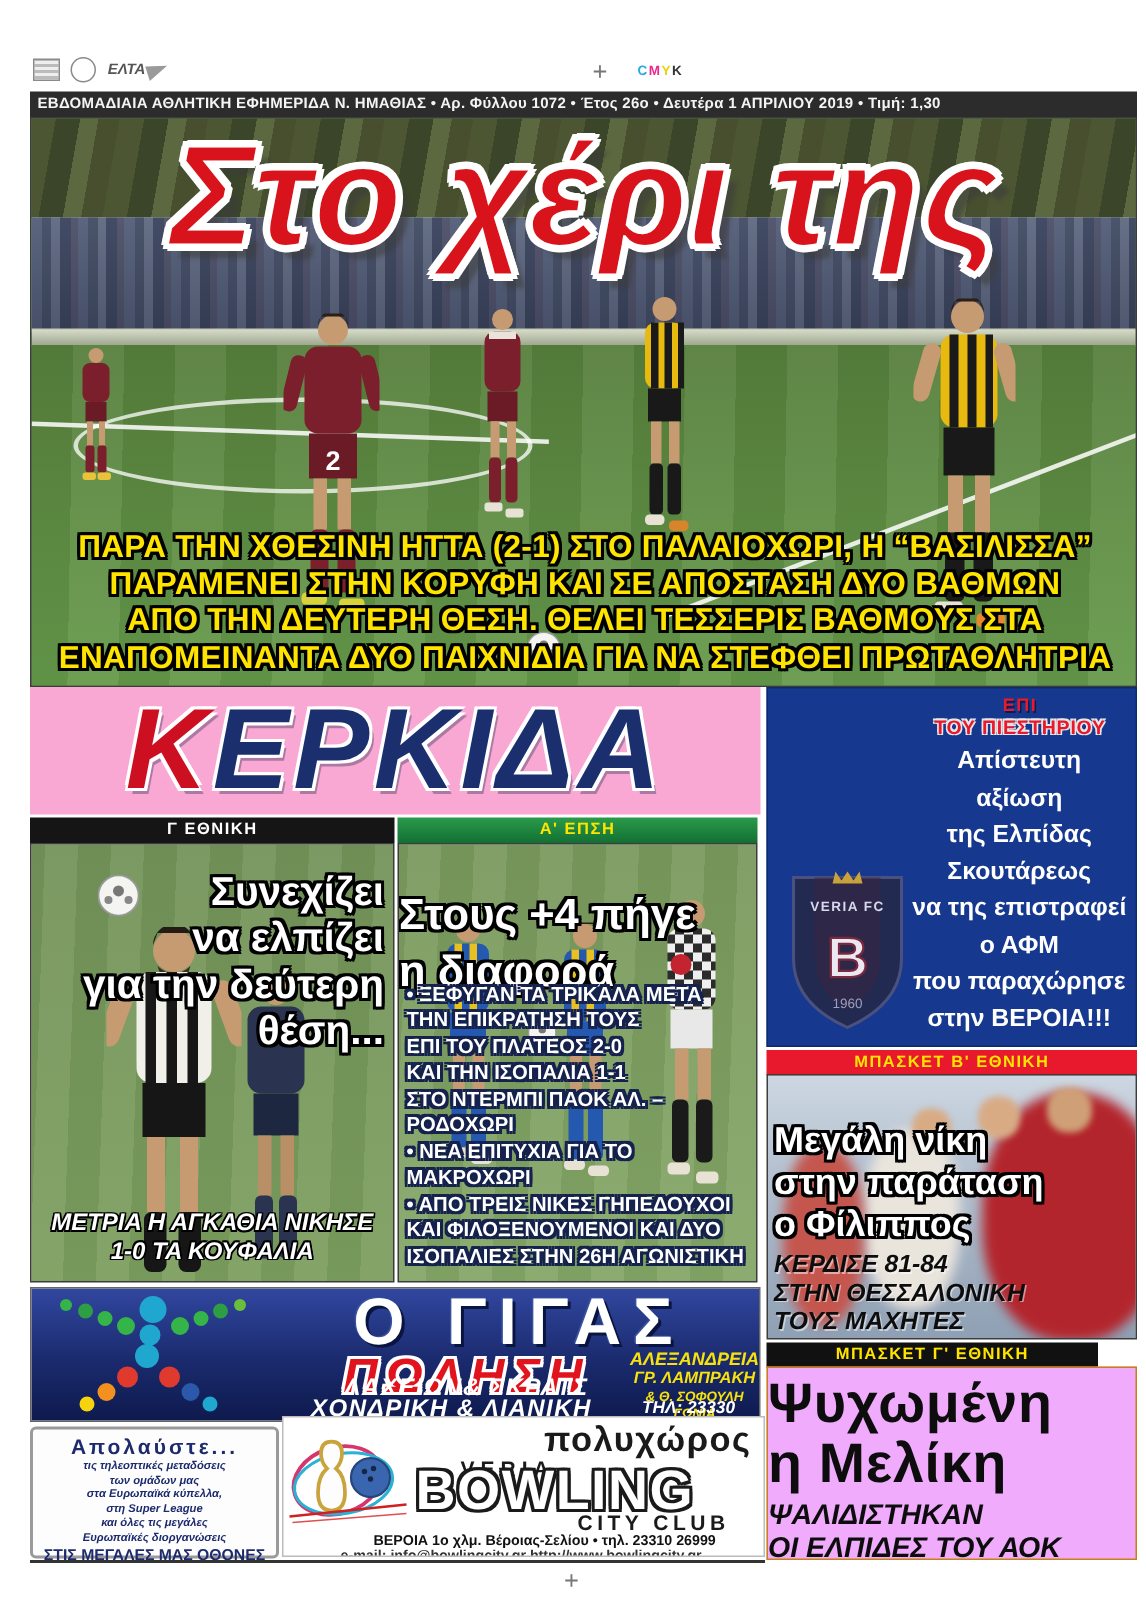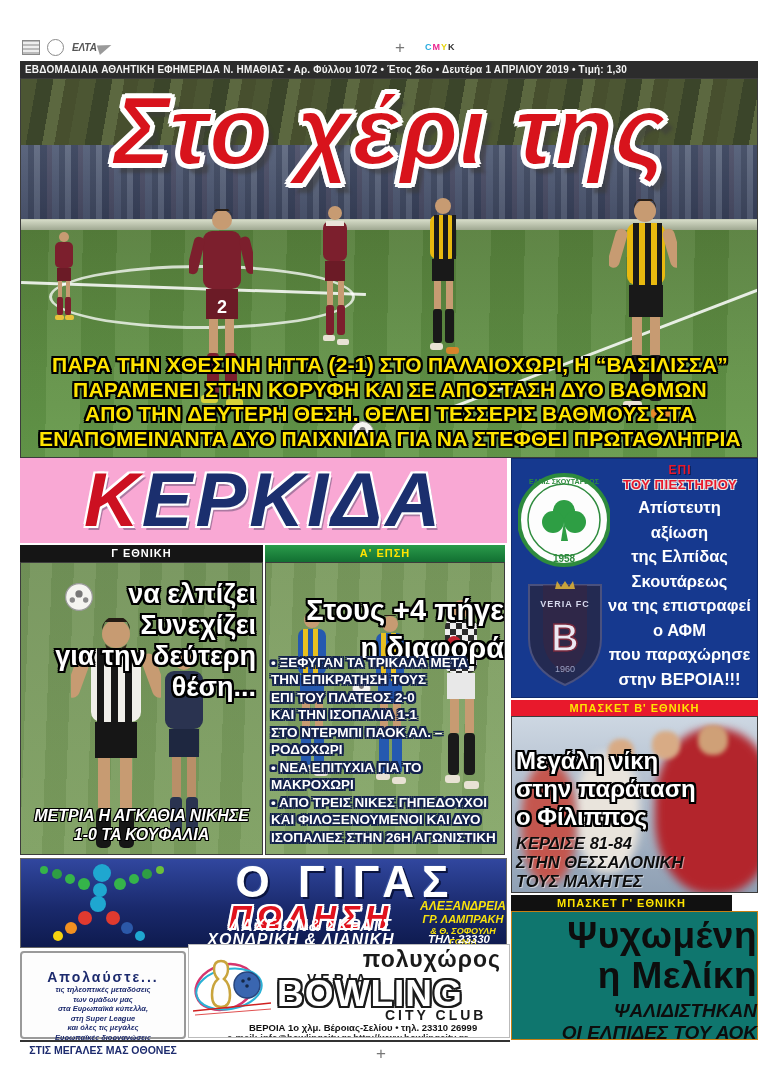--- a/index.html
+++ b/index.html
@@ -62,60 +62,60 @@
   
   .colphoto{border:1px solid #3c3c3c;box-sizing:border-box;overflow:hidden;}
   #photo-g{left:20px;top:562px;width:243px;height:293px;background:
       repeating-linear-gradient(-88deg,rgba(255,255,255,.05) 0 22px,rgba(0,30,0,.05) 22px 44px),
       linear-gradient(#74945a,#7d9f60);}
   #photo-a{left:265px;top:562px;width:240px;height:293px;background:
       repeating-linear-gradient(-88deg,rgba(255,255,255,.05) 0 22px,rgba(0,30,0,.05) 22px 44px),
       linear-gradient(#7a9a5e,#86a768);}
   #g-headline{right:6px;top:16px;text-align:right;font-size:27px;line-height:31px;font-weight:bold;color:#fff;width:230px;}
   #g-caption{left:0;bottom:10px;width:100%;text-align:center;font-size:16px;line-height:19px;font-weight:bold;font-style:italic;color:#fff;}
-  #a-headline{left:0;top:28px;width:100%;text-align:right;font-size:29px;line-height:38px;font-weight:bold;color:#fff;}
+  #a-headline{left:0;top:28px;width:100%;text-align:left;font-size:29px;line-height:38px;font-weight:bold;color:#fff;}
   #a-bullets{left:5px;bottom:8px;width:230px;font-size:13.5px;line-height:17.5px;font-weight:bold;color:#fff;}
 
   
   #pressbox{left:511px;top:458px;width:247px;height:240px;background:#16398f;border:1px solid #0e2a6e;box-sizing:border-box;}
   #kicker{left:92px;top:4px;width:152px;text-align:center;font-weight:bold;color:#e8192c;}
   #kicker .l1{font-size:12px;letter-spacing:1px;text-shadow:1px 1px 0 #0a1d52;}
   #kicker .l2{font-size:13px;letter-spacing:.5px;text-shadow:-1px -1px 0 #e6e6e6,1px -1px 0 #e6e6e6,-1px 1px 0 #e6e6e6,1px 1px 0 #e6e6e6;}
   #presslines{left:90px;top:36px;width:155px;text-align:center;font-size:16.5px;line-height:24.5px;font-weight:bold;color:#fff;}
   #clover{left:6px;top:10px;}
   #shield{left:11px;top:118px;}
 
   
   #photo-bb{left:511px;top:716px;width:247px;height:177px;background:linear-gradient(180deg,#cdd7e2 0,#b6c2d1 35%,#8fa0b4 100%);}
   .blob{position:absolute;border-radius:45%;filter:blur(4px);}
   #bb-headline{left:4px;top:30px;font-size:24px;line-height:28px;font-weight:bold;color:#fff;}
   #bb-sub{left:4px;top:117px;font-size:16.5px;line-height:19px;font-weight:bold;font-style:italic;color:#0d0d0d;text-shadow:1px 1px 0 rgba(255,255,255,.5);}
 
   
-  #meliki{left:511px;top:911px;width:247px;height:129px;background:#0f766e;border:1px solid #c87f14;box-sizing:border-box;text-align:right;color:#0d0d0d;}
+  #meliki{left:511px;top:911px;width:247px;height:129px;background:#f0abfc;border:1px solid #c87f14;box-sizing:border-box;text-align:left;color:#0d0d0d;}
   #meliki .h{font-size:37px;line-height:40px;font-weight:900;letter-spacing:.5px;margin-top:4px;}
   #meliki .s{font-size:19px;line-height:22px;font-weight:bold;font-style:italic;margin-top:4px;}
 
   
   #gigas{left:20px;top:858px;width:487px;height:90px;background:linear-gradient(180deg,#31479f 0,#1a2a6d 55%,#0e1a4e 100%);border:1px solid #666;box-sizing:border-box;overflow:hidden;}
   #gigas-title{left:160px;top:0px;width:330px;text-align:center;font-size:44px;line-height:46px;font-weight:900;color:#fff;letter-spacing:8px;
                text-shadow:2px 2px 0 #0a1440,-1px -1px 0 #39519e;}
   #gigas-sub{left:160px;top:42px;width:260px;text-align:center;font-size:32px;line-height:32px;font-weight:900;font-style:italic;color:#e1131d;letter-spacing:5px;}
   #gigas-l1{left:150px;top:72px;width:280px;text-align:center;font-size:16px;font-weight:900;font-style:italic;color:#fff;letter-spacing:1px;}
   #gigas-l2{left:140px;top:72px;width:280px;text-align:center;font-size:16px;font-weight:900;font-style:italic;color:#fff;letter-spacing:1px;top:72px;}
   #gigas-addr{left:398px;top:40px;width:88px;text-align:center;font-weight:bold;font-style:italic;color:#f8e20d;}
   #gigas-addr .a1{font-size:12px;line-height:14px;}
   #gigas-addr .a2{font-size:11px;line-height:13px;}
   #gigas-addr .a3{font-size:9px;line-height:11px;}
   #gigas-phone{left:390px;top:74px;width:96px;text-align:center;font-size:11.5px;font-weight:bold;font-style:italic;color:#fff;}
 
   
   #screens{left:20px;top:951px;width:166px;height:88px;background:#fdfdfd;border:2px solid #9a9a9a;border-radius:4px;box-sizing:border-box;
            text-align:center;color:#1d2b6e;}
-  #screens .t{font-size:14px;font-weight:bold;letter-spacing:2px;margin-top:16px;}
+  #screens .t{font-size:14px;font-weight:bold;letter-spacing:2px;margin-top:3px;}
   #screens .ln{font-size:7.5px;line-height:9.5px;font-weight:bold;font-style:italic;}
   #screens .f{font-size:10.5px;font-weight:900;margin-top:2px;}
 
   
   #bowling{left:188px;top:944px;width:322px;height:94px;background:#fff;border:1px solid #bbb;box-sizing:border-box;overflow:hidden;color:#111;}
   #bw-tag{right:8px;top:1px;font-size:23px;font-weight:bold;letter-spacing:1px;color:#1a1a1a;}
   #bw-veria{left:118px;top:26px;font-size:14px;font-weight:900;letter-spacing:4px;color:#1a1a1a;text-align:right;}
   #bw-main{left:88px;top:30px;font-size:37px;line-height:38px;font-weight:900;color:#fff;letter-spacing:1px;
            text-shadow:-2px -2px 0 #1a1a1a,2px -2px 0 #1a1a1a,-2px 2px 0 #1a1a1a,2px 2px 0 #1a1a1a,-2px 0 0 #1a1a1a,2px 0 0 #1a1a1a,0 -2px 0 #1a1a1a,0 2px 0 #1a1a1a;}
   #bw-city{left:196px;top:62px;font-size:14px;font-weight:900;letter-spacing:3px;color:#1a1a1a;}
@@ -250,32 +250,20 @@
 
   <div class="abs" id="brandband">
     <h1 id="brand"><span class="k">Κ</span><span>ΕΡΚΙΔΑ</span></h1>
   </div>
 
   <div class="abs" id="pressbox">
     <div class="abs" id="kicker">
       <div class="l1">ΕΠΙ</div>
       <div class="l2">ΤΟΥ ΠΙΕΣΤΗΡΙΟΥ</div>
     </div>
-    <span class="abs" id="clover">
-      <svg width="92" height="102" viewBox="0 0 92 102">
-        <circle cx="46" cy="51" r="45" fill="#fdfdfd" stroke="#2e8b3d" stroke-width="4"></circle>
-        <circle cx="46" cy="51" r="36" fill="none" stroke="#2e8b3d" stroke-width="1.5"></circle>
-        <circle cx="46" cy="42" r="11" fill="#2e9e44"></circle>
-          <circle cx="35" cy="53" r="11" fill="#2e9e44"></circle>
-          <circle cx="57" cy="53" r="11" fill="#2e9e44"></circle>
-        <path d="M46 52 L43 72 L50 72 Z" fill="#2e9e44"></path>
-        <text x="46" y="15" text-anchor="middle" font-size="8" font-weight="bold" fill="#2e8b3d" textLength="70" lengthAdjust="spacingAndGlyphs">ΕΛΠΙΣ ΣΚΟΥΤΑΡΕΩΣ</text>
-        <text x="46" y="93" text-anchor="middle" font-size="10" font-weight="bold" fill="#2e8b3d">1958</text>
-      </svg>
-    </span>
     <span class="abs" id="shield">
       <svg width="84" height="112" viewBox="0 0 84 112">
         <path d="M6 8 L78 8 L78 62 Q78 92 42 108 Q6 92 6 62 Z" fill="#232a52" stroke="#4a517e" stroke-width="2"></path>
         <path d="M20 8 L64 8 L64 60 Q64 84 42 96 Q20 84 20 60 Z" fill="#3a2440" opacity="0.55"></path>
         <path d="M34 4 L38 10 L42 4 L46 10 L50 4 L52 12 L32 12 Z" fill="#c8a23c"></path>
         <text x="42" y="30" text-anchor="middle" font-size="9" font-weight="bold" fill="#d6d9ee" letter-spacing="1">VERIA FC</text>
         <text x="42" y="74" text-anchor="middle" font-size="38" font-weight="bold" fill="#ece8f2" stroke="#7a2a3e" stroke-width="1.5">B</text>
         <text x="42" y="95" text-anchor="middle" font-size="9" fill="#9aa0c2">1960</text>
       </svg>
     </span>
@@ -324,22 +312,22 @@
           <rect x="8" y="36" width="14" height="46" rx="7" fill="#c79b72" transform="rotate(20 15 36)"></rect>
           <rect x="68" y="36" width="14" height="46" rx="7" fill="#c79b72" transform="rotate(-20 75 36)"></rect>
           <rect x="24" y="104" width="42" height="36" fill="#161616"></rect>
           <rect x="27" y="140" width="12" height="50" fill="#c79b72"></rect>
           <rect x="49" y="140" width="12" height="50" fill="#c79b72"></rect>
           <rect x="25" y="190" width="15" height="40" rx="5" fill="#161616"></rect>
           <rect x="48" y="190" width="15" height="40" rx="5" fill="#161616"></rect>
         </svg>
     </span>
     <div class="abs ob" id="g-headline">
+      <div>Συνεχίζει</div>
       <div>να ελπίζει</div>
-      <div>Συνεχίζει</div>
       <div>για την δεύτερη</div>
       <div>θέση...</div>
     </div>
     <div class="abs ob1" id="g-caption">
       <div>ΜΕΤΡΙΑ Η ΑΓΚΑΘΙΑ ΝΙΚΗΣΕ</div>
       <div>1-0 ΤΑ ΚΟΥΦΑΛΙΑ</div>
     </div>
   </div>
 
   <div class="abs bar" id="bar-a">Α' ΕΠΣΗ</div>

